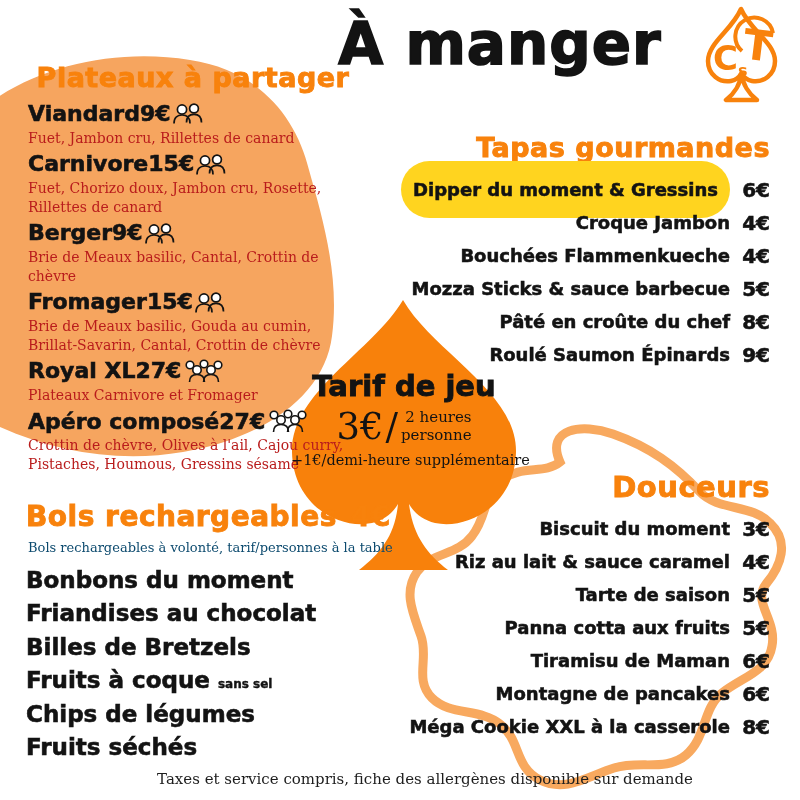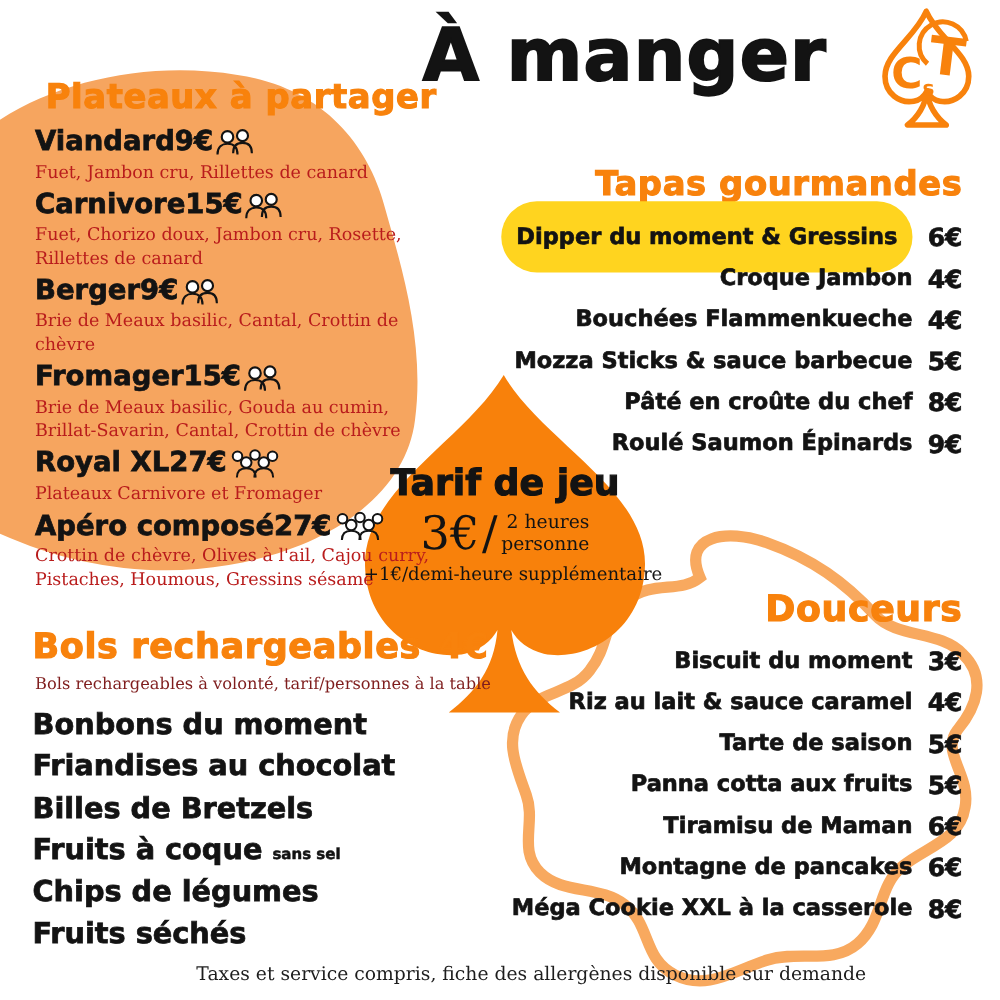--- a/index.html
+++ b/index.html
@@ -46,21 +46,21 @@
   .tarif-price-row{display:flex;justify-content:center;align-items:center;margin-top:2px;
      font-family:"DejaVu Serif","Liberation Serif",serif;}
   .tarif-big{font-size:37px;}
   .tarif-slash{font-size:37px;margin:0 3px 0 2px;}
   .tarif-stack{display:flex;flex-direction:column;align-items:flex-end;font-size:15px;line-height:1.15;}
   .tarif-extra{font-family:"DejaVu Serif","Liberation Serif",serif;font-size:14.5px;margin-top:4px;white-space:nowrap;}
 
   
   .bols{position:absolute;left:26px;top:500px;width:380px;z-index:2;}
   .bols-head{display:flex;gap:14px;align-items:baseline;font-size:28px;}
-  .bols-sub{font-family:"DejaVu Serif","Liberation Serif",serif;font-size:13px;color:#7f1d1d;
+  .bols-sub{font-family:"DejaVu Serif","Liberation Serif",serif;font-size:13px;color:#0c4a6e;
             margin:7px 0 12px 2px;white-space:nowrap;}
   .brow{font-size:23px;font-weight:800;-webkit-text-stroke:0.6px #131313;line-height:1.15;
         margin-bottom:7px;display:flex;align-items:baseline;gap:8px;}
   .bnote{font-size:12px;-webkit-text-stroke:0.4px #131313;}
 
   
   .footer{position:absolute;left:0;top:770px;width:850px;text-align:center;z-index:2;
           font-family:"DejaVu Serif","Liberation Serif",serif;font-size:15px;color:#1d1d1d;}
 </style>
 </head>

